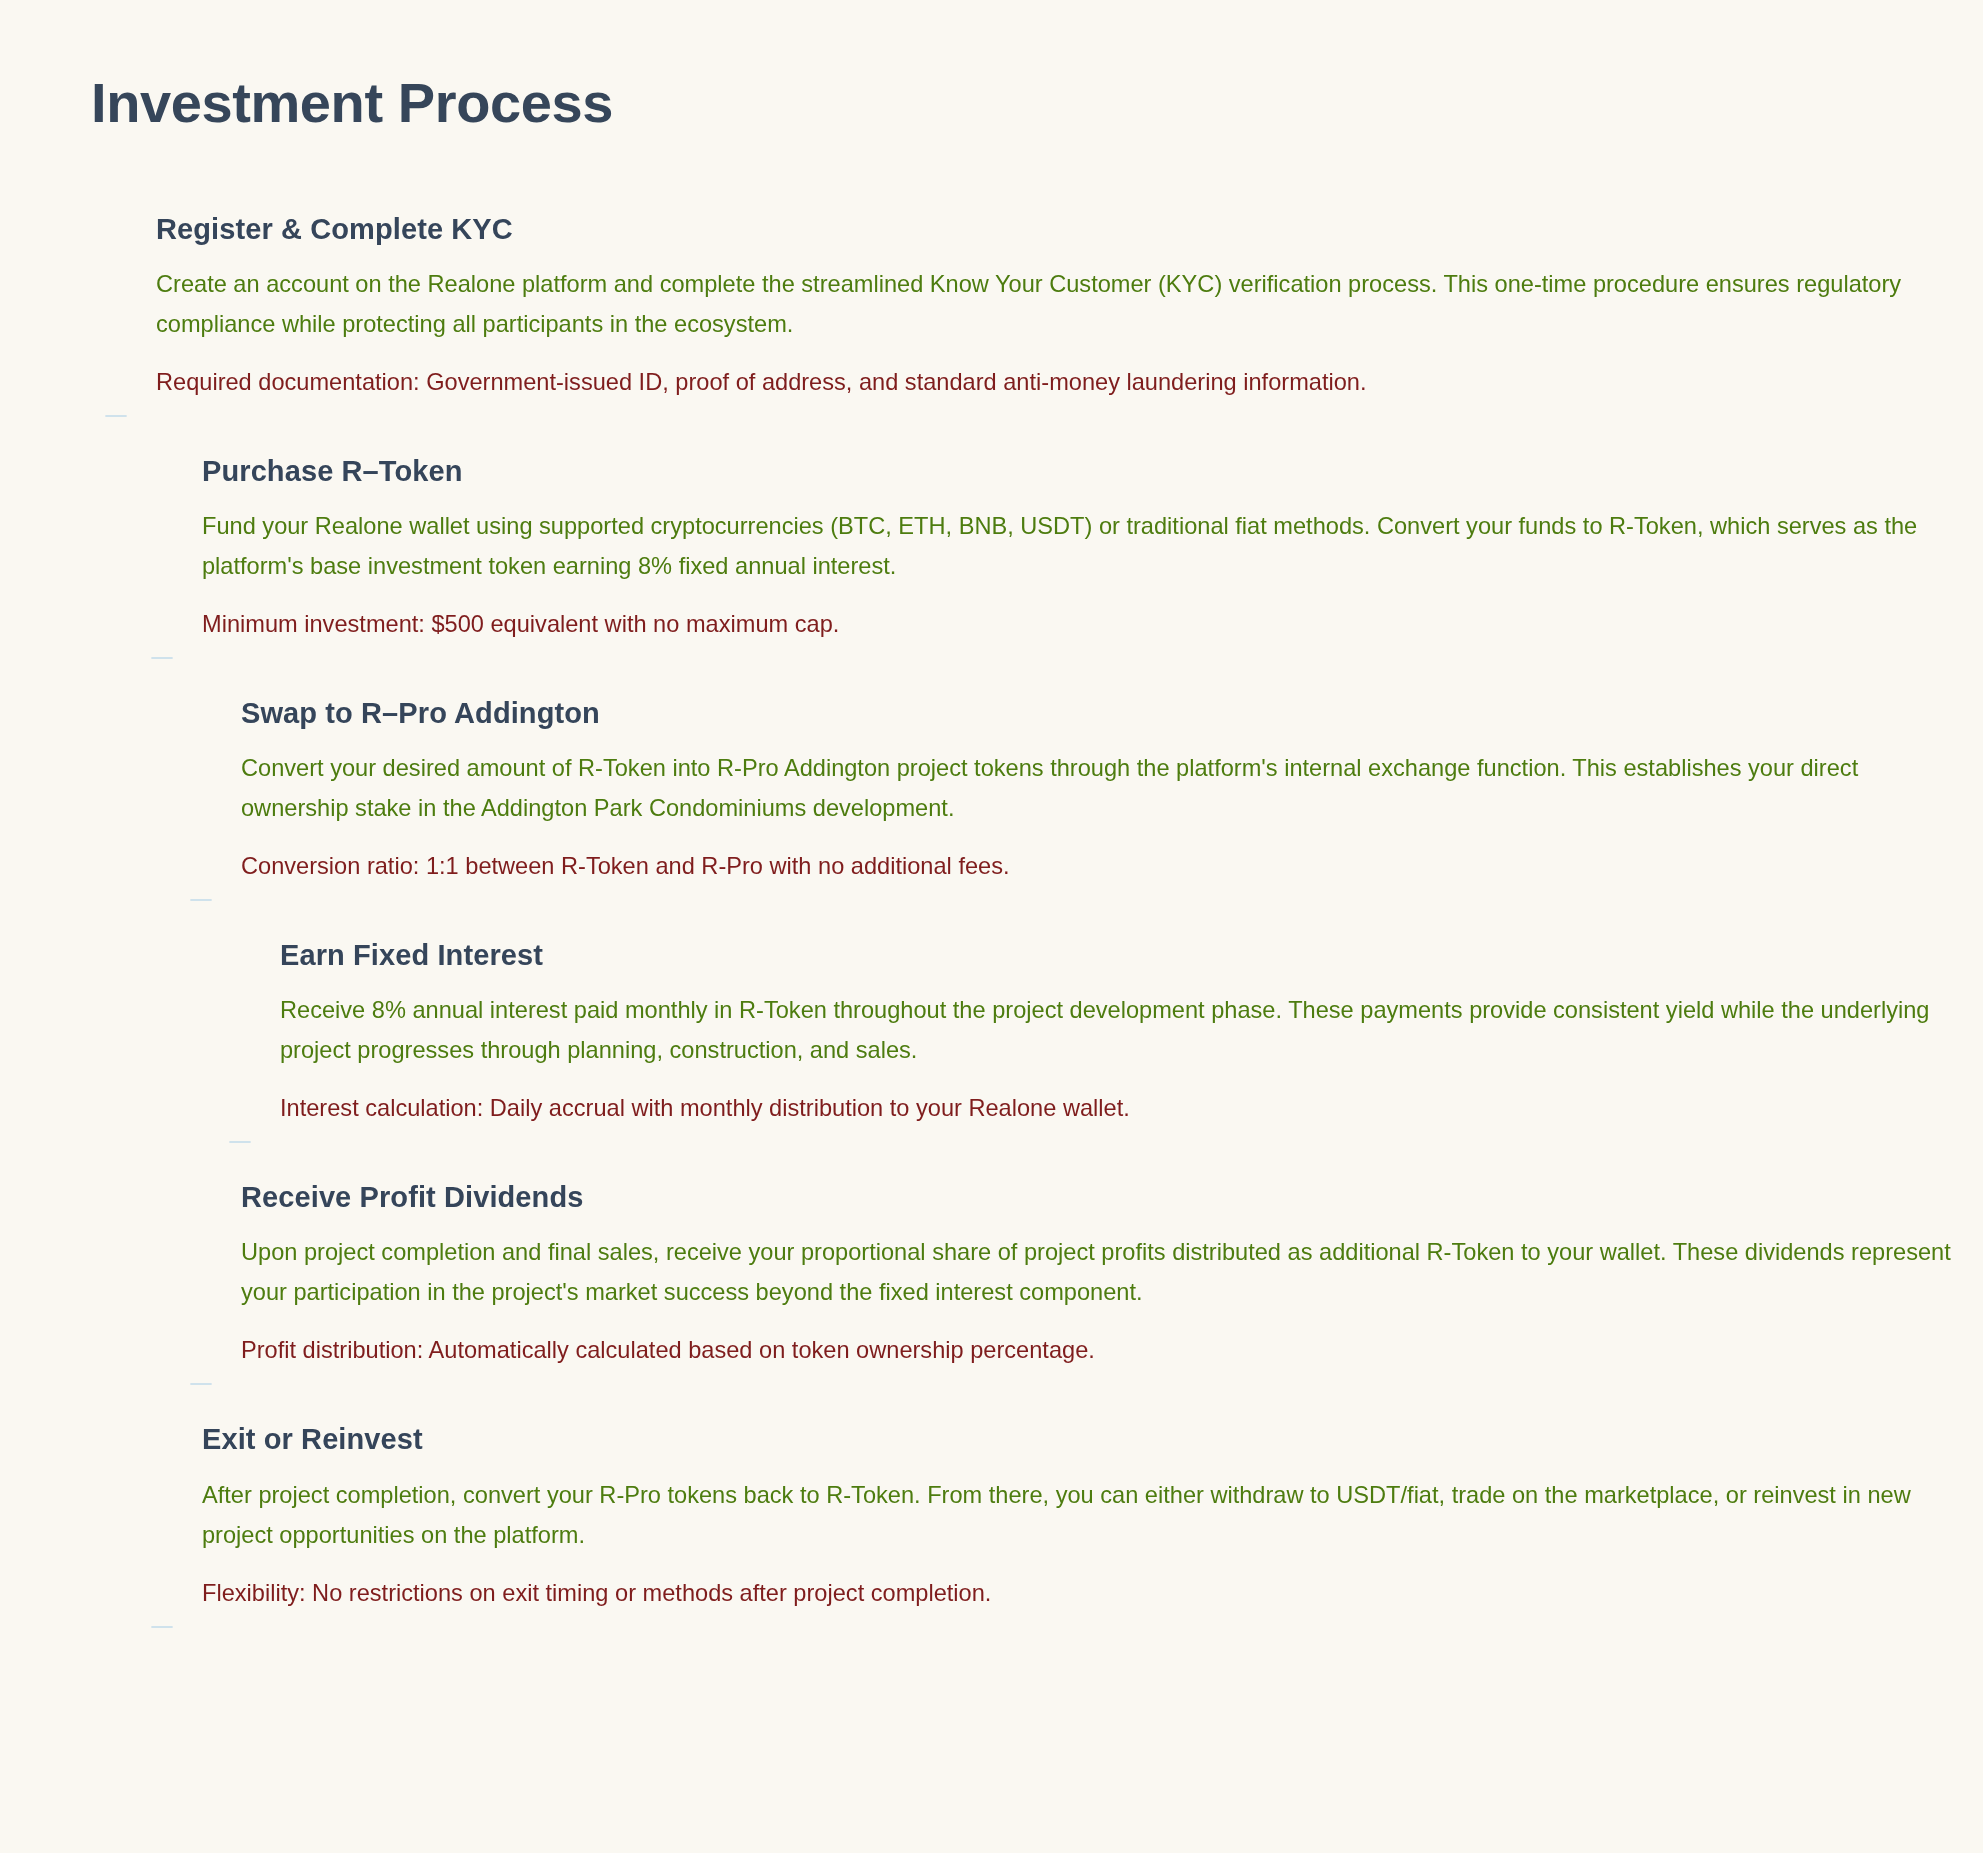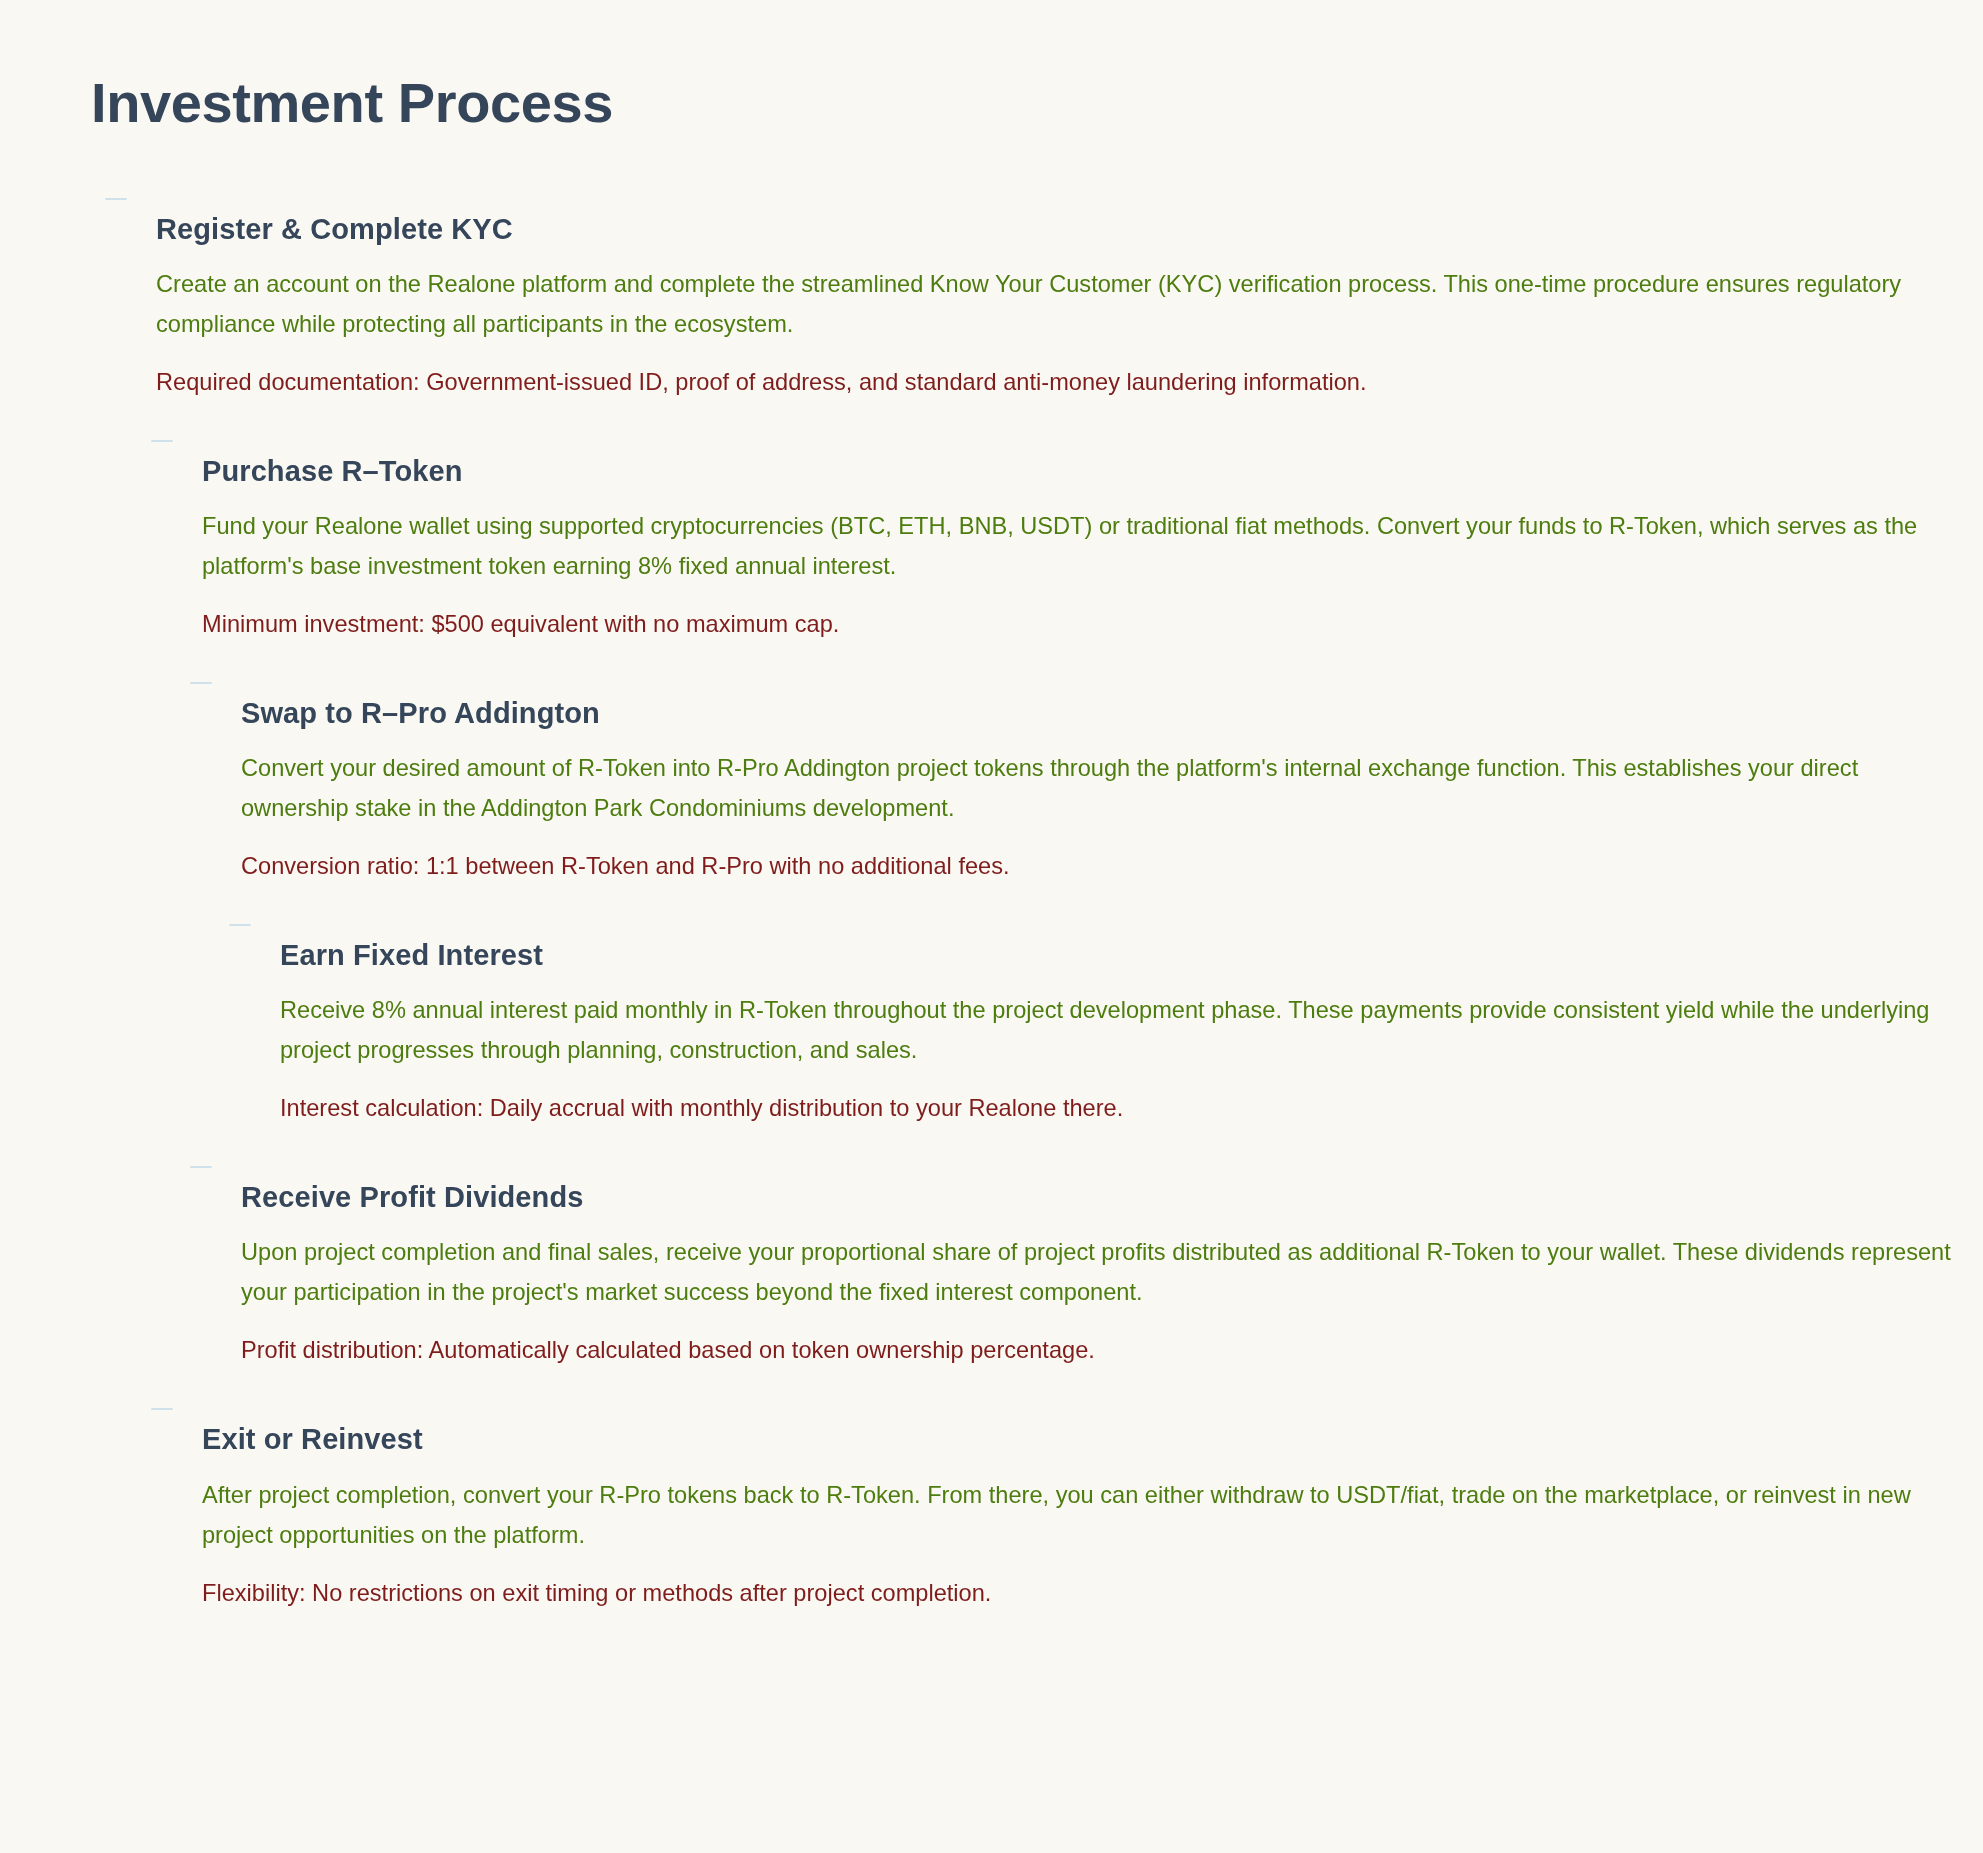--- a/index.html
+++ b/index.html
@@ -35,21 +35,21 @@
   #steps {
     position: absolute;
     left: 0;
     top: 198px;
     width: 1984px;
   }
 
   .step {
     position: relative;
     display: flex;
-    align-items: flex-start;
+    align-items: flex-end;
     margin-bottom: 23px;
   }
 
   .step-bar {
     flex: 0 0 auto;
     width: 22px;
     border-radius: 11.6px;
     background: #d7e9f1;
     border: 0.8px solid #cfe2ec;
   }
@@ -130,21 +130,21 @@
         <div class="step-desc">Convert your desired amount of R-Token into R-Pro Addington project tokens through the platform's internal exchange function. This establishes your direct ownership stake in the Addington Park Condominiums development.</div>
         <div class="step-note">Conversion ratio: 1:1 between R-Token and R-Pro with no additional fees.</div>
       </div>
     </div>
 
     <div class="step lvl3">
       <div class="step-bar"></div>
       <div class="step-body">
         <div class="step-heading">Earn Fixed Interest</div>
         <div class="step-desc">Receive 8% annual interest paid monthly in R-Token throughout the project development phase. These payments provide consistent yield while the underlying project progresses through planning, construction, and sales.</div>
-        <div class="step-note">Interest calculation: Daily accrual with monthly distribution to your Realone there.</div>
+        <div class="step-note">Interest calculation: Daily accrual with monthly distribution to your Realone wallet.</div>
       </div>
     </div>
 
     <div class="step lvl2">
       <div class="step-bar"></div>
       <div class="step-body">
         <div class="step-heading">Receive Profit Dividends</div>
         <div class="step-desc">Upon project completion and final sales, receive your proportional share of project profits distributed as additional R-Token to your wallet. These dividends represent your participation in the project's market success beyond the fixed interest component.</div>
         <div class="step-note">Profit distribution: Automatically calculated based on token ownership percentage.</div>
       </div>

